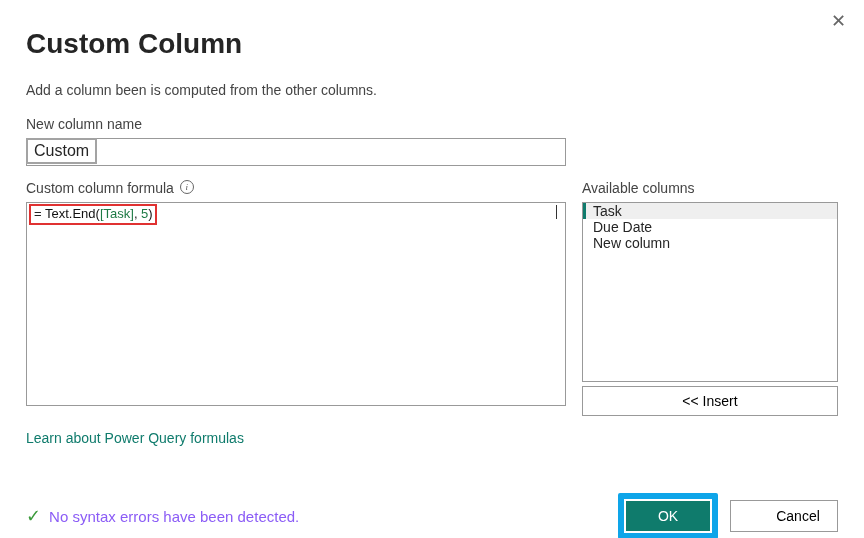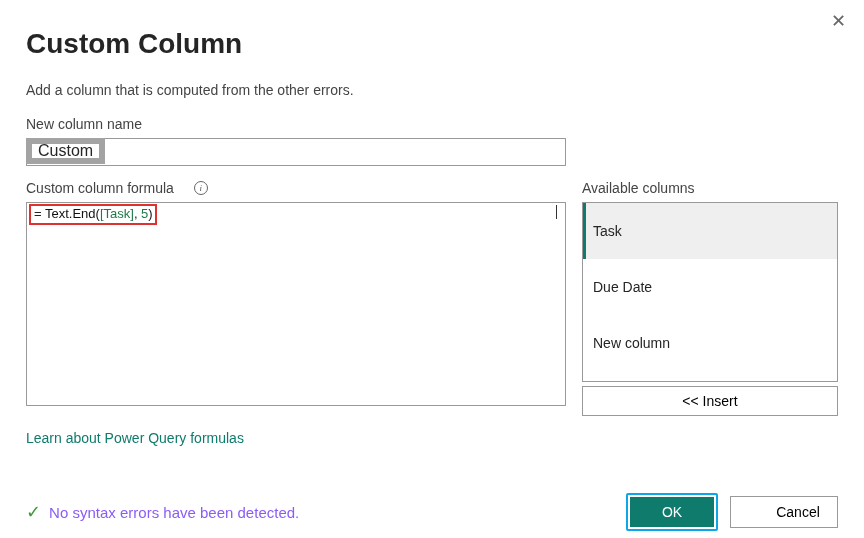--- a/index.html
+++ b/index.html
@@ -44,37 +44,37 @@
       border: 1px solid #999;
       width: 540px;
       height: 28px;
       display: flex;
       align-items: stretch;
     }
     .name-highlight {
       display: inline-flex;
       align-items: center;
       height: 100%;
-      border: 6px solid #a3a3a3;
+      border: 2px solid #a3a3a3;
       padding: 0 6px;
       margin: -1px 3px -1px -1px;
     }
     .main-row {
       display: flex;
       gap: 16px;
       margin-top: 14px;
       align-items: flex-start;
     }
     .formula-col {
       width: 540px;
     }
     .formula-label {
       display: flex;
-      align-items: center;
-      gap: 20px;
+      align-items: flex-start;
+      gap: 6px;
     }
     .info-icon {
       display: inline-flex;
       width: 14px;
       height: 14px;
       border: 1px solid #666;
       border-radius: 50%;
       align-items: center;
       justify-content: center;
       font-size: 9px;
@@ -118,21 +118,21 @@
       width: 256px;
     }
     .avail-list {
       border: 1px solid #999;
       width: 256px;
       height: 180px;
       font-size: 14px;
       overflow: hidden;
     }
     .avail-item {
-      padding: 20px 10px;
+      padding: 0 10px;
       cursor: pointer;
     }
     .avail-item.selected {
       background: #efefef;
       border-left: 3px solid #0f7b6c;
       padding-left: 7px;
     }
     .insert-btn {
       margin-top: 4px;
       width: 256px;
@@ -166,21 +166,21 @@
       font-size: 15px;
       color: #8b5cf6;
     }
     .btns {
       margin-left: auto;
       display: flex;
       gap: 12px;
       align-items: center;
     }
     .ok-wrap {
-      border: 2px solid #0ea5e9;
+      border: 6px solid #0ea5e9;
       border-radius: 2px;
       padding: 2px;
     }
     .ok-btn {
       background: #0f7b6c;
       color: #fff;
       border: none;
       width: 84px;
       height: 30px;
       font-size: 14px;
@@ -195,21 +195,21 @@
       cursor: pointer;
       padding-left: 28px;
     }
   </style>
 </head>
 <body>
 
 <span class="close-x">✕</span>
 
 <h1 class="title">Custom Column</h1>
-<div class="subtitle">Add a column that is computed from the other errors.</div>
+<div class="subtitle">Add a column been is computed from the other columns.</div>
 
 <div class="label">New column name</div>
 <div class="name-input-wrapper">
   <span class="name-highlight">Custom</span>
 </div>
 
 <div class="main-row">
   <div class="formula-col">
     <div class="label formula-label">
       <span>Custom column formula</span>

